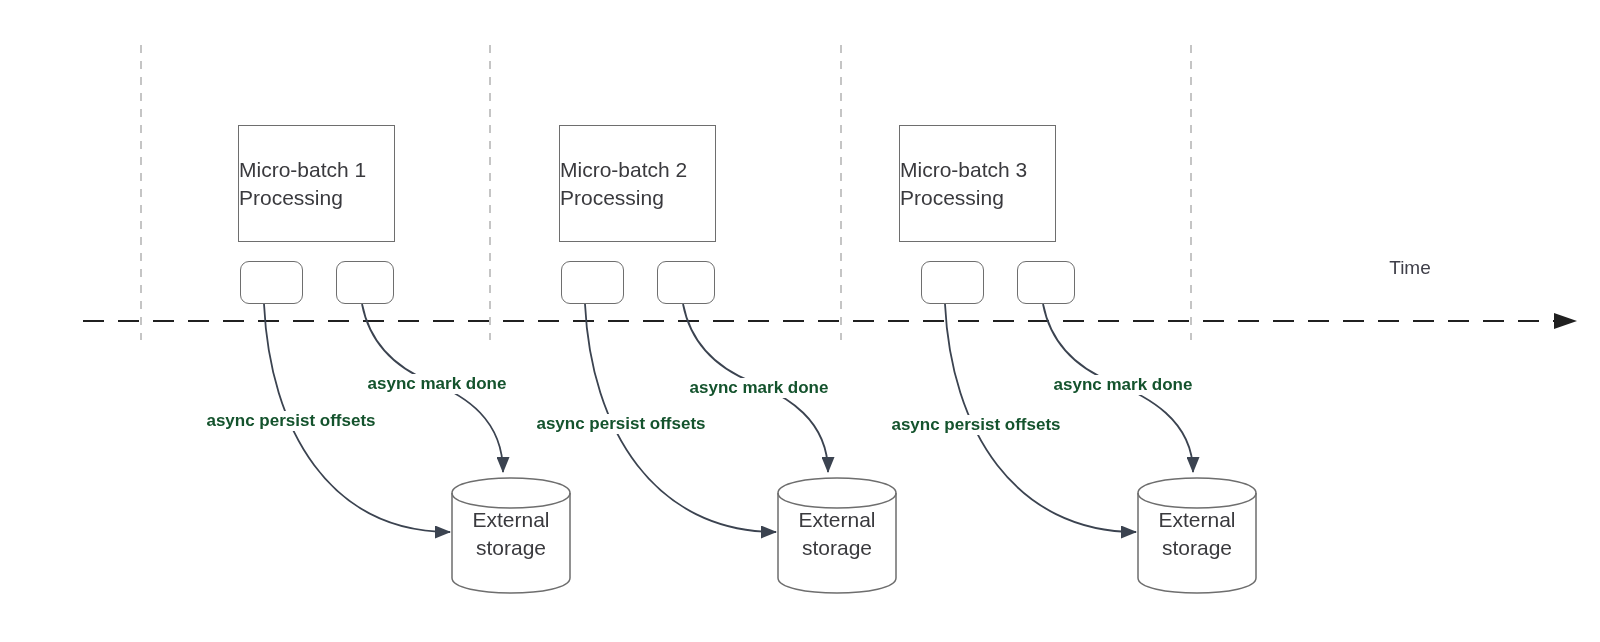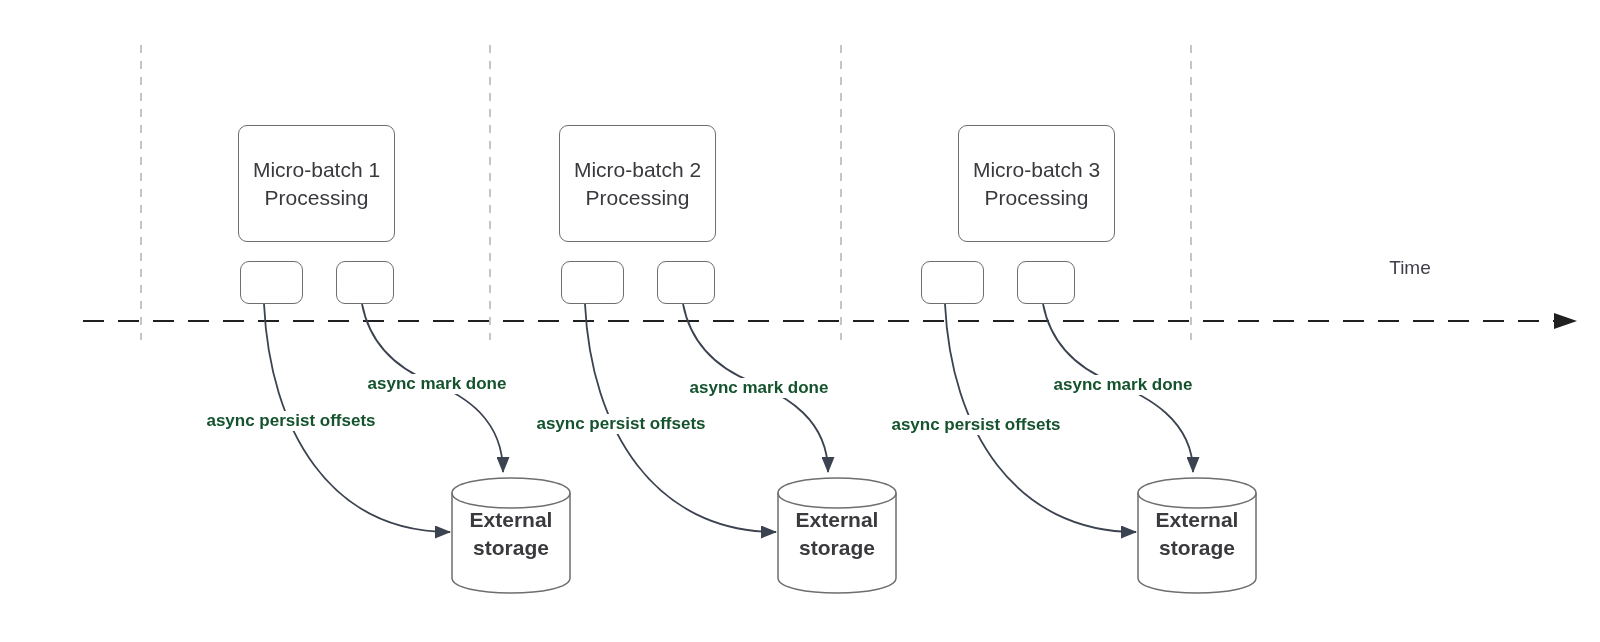--- a/index.html
+++ b/index.html
@@ -10,25 +10,25 @@
     background: #ffffff;
     overflow: hidden;
     font-family: "Liberation Sans", sans-serif;
   }
   .layer { position: absolute; left: 0; top: 0; }
   .pbox {
     position: absolute;
     width: 157px;
     height: 117px;
     border: 1.5px solid #6e6e6e;
-    border-radius: 9px;
+    border-radius: 0;
     background: #ffffff;
     display: flex;
     flex-direction: column;
-    align-items: center;
+    align-items: flex-start;
     justify-content: center;
     text-align: center;
     font-size: 21px;
     line-height: 28px;
     color: #3a3a3e;
     box-sizing: border-box;
   }
   .sbox {
     position: absolute;
     width: 63px;
@@ -49,21 +49,20 @@
     white-space: nowrap;
     padding: 0 3px;
   }
   .stext {
     position: absolute;
     width: 118px;
     text-align: center;
     font-size: 21px;
     line-height: 28px;
     color: #3a3a3e;
-    font-weight: bold;
   }
   .time-label {
     position: absolute;
     transform: translate(-50%, -50%);
     font-size: 19px;
     color: #3f3f49;
     white-space: nowrap;
   }
 </style>
 </head>
@@ -128,21 +127,21 @@
   </div>
   <div class="sbox" style="left:561px; top:261px;"></div>
   <div class="sbox right" style="left:657px; top:261px;"></div>
   <div class="alabel" style="left:621px; top:424px;">async persist offsets</div>
   <div class="alabel" style="left:759px; top:388px;">async mark done</div>
   <div class="stext" style="left:778px; top:506px;">
     <span style="display:block">External</span>
     <span style="display:block">storage</span>
   </div>
 
-  <div class="pbox" style="left:958px; top:125px;">
+  <div class="pbox" style="left:899px; top:125px;">
     <span>Micro-batch 3</span>
     <span>Processing</span>
   </div>
   <div class="sbox" style="left:921px; top:261px;"></div>
   <div class="sbox right" style="left:1017px; top:261px;"></div>
   <div class="alabel" style="left:976px; top:425px;">async persist offsets</div>
   <div class="alabel" style="left:1123px; top:385px;">async mark done</div>
   <div class="stext" style="left:1138px; top:506px;">
     <span style="display:block">External</span>
     <span style="display:block">storage</span>

